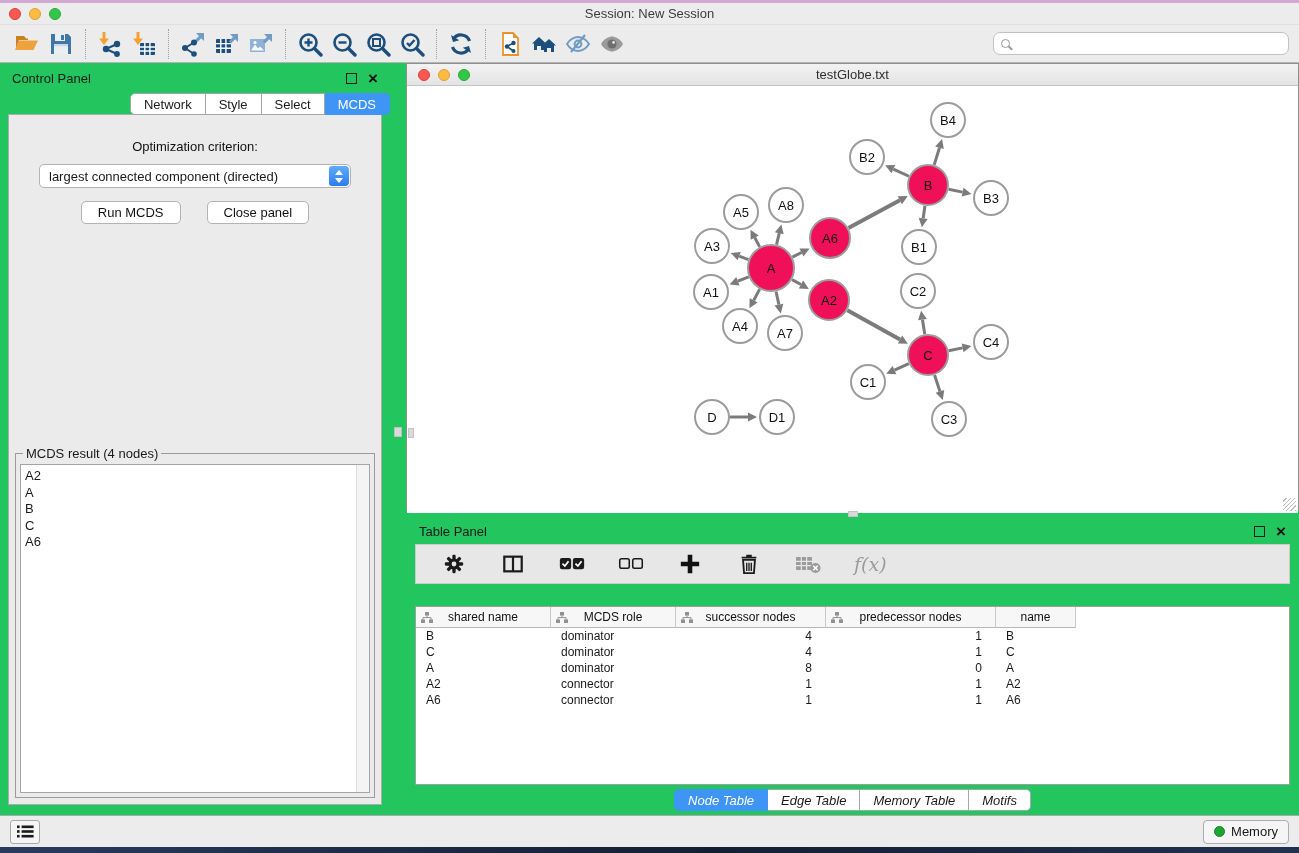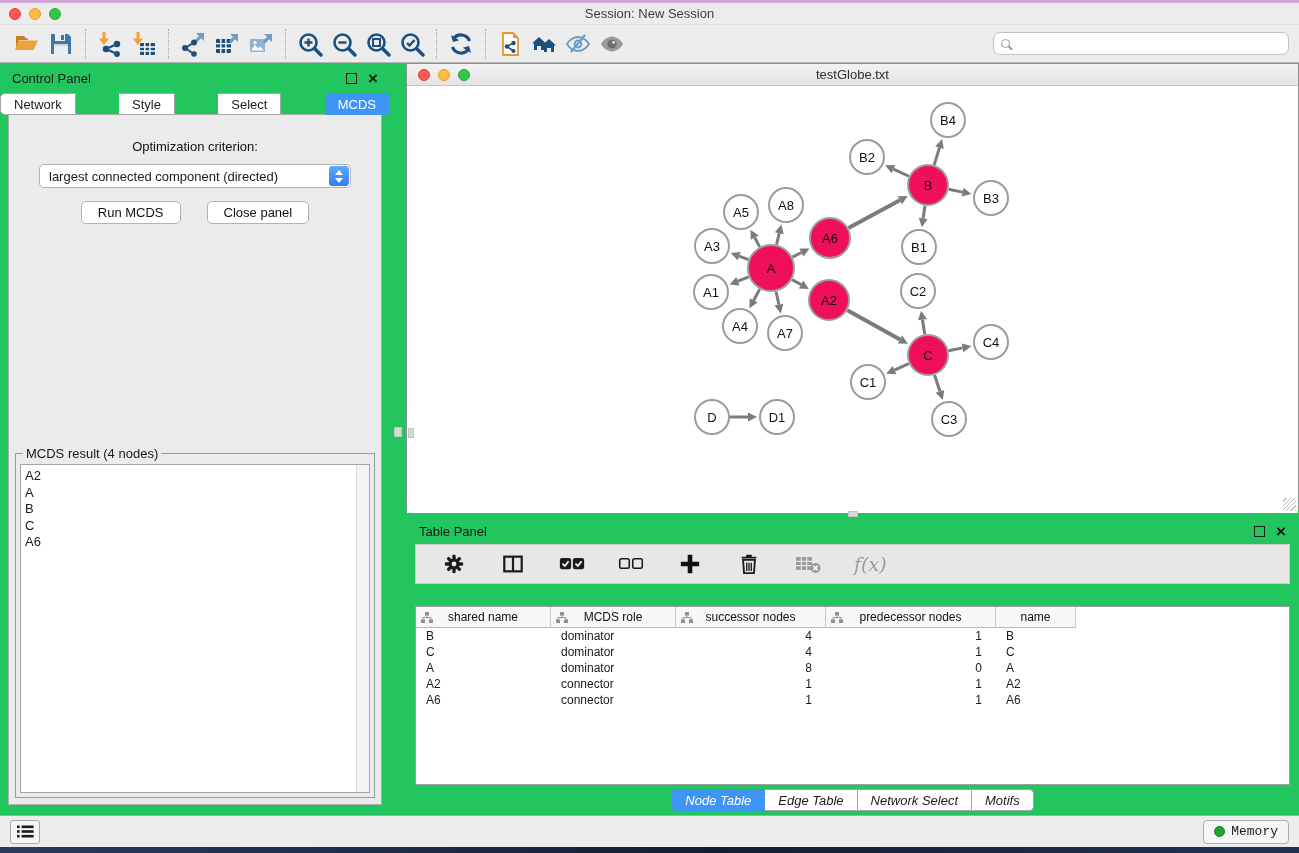--- a/index.html
+++ b/index.html
@@ -35,21 +35,21 @@
   
   .main { flex:1; display:flex; min-height:0; }
 
   
   .control-panel { width:390px; display:flex; flex-direction:column; flex:0 0 auto;}
   .panel-head { height:30px; display:flex; align-items:center; padding:0 12px; }
   .panel-title { font-size:13px; }
   .panel-head-icons { margin-left:auto; display:flex; align-items:center; gap:11px; }
   .float-ico { width:11px; height:11px; border:1.6px solid #1b1b1b; display:inline-block; }
   .close-ico { font-size:17px; font-weight:900; line-height:11px; color:#111; }
-  .seg-row { display:flex; justify-content:space-between; position:relative; z-index:2; }
+  .seg-row { display:flex; justify-content:flex-end; position:relative; z-index:2; }
   .seg { height:22px; padding:0 13px; background:#fff; border:1px solid #a6a6a6; border-left:none; font-size:13px; display:flex; align-items:center; color:#1a1a1a; }
   .seg:first-child { border-left:1px solid #a6a6a6; border-radius:5px 0 0 5px; }
   .seg:last-child { border-radius:0 5px 5px 0; }
   .seg.active { background:#3E95F5; border-color:#3E95F5; color:#fff; }
   .cp-content { flex:1; margin:-1px 8px 10px 8px; border:1px solid #ababab; background:#EBEBEB; position:relative; padding-top:24px; }
   .opt-label { text-align:center; font-size:13px; color:#111; }
   .select { width:312px; height:24px; margin:10px auto 0; background:#fff; border:1px solid #b3b3b3; border-radius:5px; position:relative; display:flex; align-items:center; font-size:13px; padding:0 26px 0 9px; }
   .spinner { position:absolute; right:1px; top:1px; bottom:1px; width:20px; border-radius:3px 4px 4px 3px; background:linear-gradient(#5FADFB,#2D7BEE); display:flex; flex-direction:column; align-items:center; justify-content:center; gap:3px; }
   .spin-up { width:0; height:0; border-left:4px solid transparent; border-right:4px solid transparent; border-bottom:5px solid #fff; }
   .spin-dn { width:0; height:0; border-left:4px solid transparent; border-right:4px solid transparent; border-top:5px solid #fff; }
@@ -86,21 +86,21 @@
   .fx-label { font-family:"DejaVu Serif","Liberation Serif",serif; font-style:italic; font-size:19px; color:#9a9a9a; }
   .tp-table { flex:1; margin:22px 9px 0 9px; background:#fff; border:1px solid #9e9e9e; overflow:hidden; font-size:12px; }
   .t-head { display:flex; height:21px; }
   .th { position:relative; display:flex; align-items:center; justify-content:center; border-right:1px solid #c9c9c9; border-bottom:1px solid #b9b9b9; background:#f7f7f7; font-size:12px; color:#111; flex:0 0 auto;}
   .th .tree-ico { position:absolute; left:5px; top:5px; }
   .tr { display:flex; height:16px; align-items:center; }
   .td { flex:0 0 auto; overflow:hidden; white-space:nowrap; }
   .tp-tabs { height:30px; display:flex; align-items:center; justify-content:center; flex:0 0 auto;font-style:italic;}
 
   
-  .statusbar { height:32px; border-top:1px solid #a9a9a9; background:#ECECEC; display:flex; align-items:center; padding:0 10px; flex:0 0 auto;font-family:Liberation Mono, monospace;}
+  .statusbar { height:32px; border-top:1px solid #a9a9a9; background:#ECECEC; display:flex; align-items:center; padding:0 10px; flex:0 0 auto;}
   .list-btn { width:30px; height:24px; background:#f5f5f5; border:1px solid #a9a9a9; border-radius:3px; display:flex; align-items:center; justify-content:center; }
   .memory-btn { margin-left:auto; height:24px; padding:0 10px; background:#f5f5f5; border:1px solid #adadad; border-radius:4px; display:flex; align-items:center; gap:6px; font-size:13px; }
   .green-dot { width:11px; height:11px; border-radius:50%; background:#1DA62F; border:1px solid #148227; }
 </style>
 </head>
 <body>
 
 <div class="app">
   <div class="desk-top"></div>
 
@@ -650,21 +650,21 @@
                 <div class="td" style="width: 150px; text-align: right; padding: 0px 14px 0px 0px;">1</div>
                 <div class="td" style="width: 170px; text-align: right; padding: 0px 14px 0px 0px;">1</div>
                 <div class="td" style="width: 80px; text-align: left; padding: 0px 0px 0px 10px;">A6</div>
               </div>
             </div>
         </div>
         <div class="tp-tabs">
           <div class="seg-row" id="tp-tabs-row">
               <div class="seg active">Node Table</div>
               <div class="seg">Edge Table</div>
-              <div class="seg">Network Select</div>
+              <div class="seg">Memory Table</div>
               <div class="seg">Motifs</div>
             </div>
         </div>
       </div>
     </div>
   </div>
 
   <div class="statusbar">
     <div class="list-btn">
       <svg width="17" height="13" viewBox="0 0 17 13">

